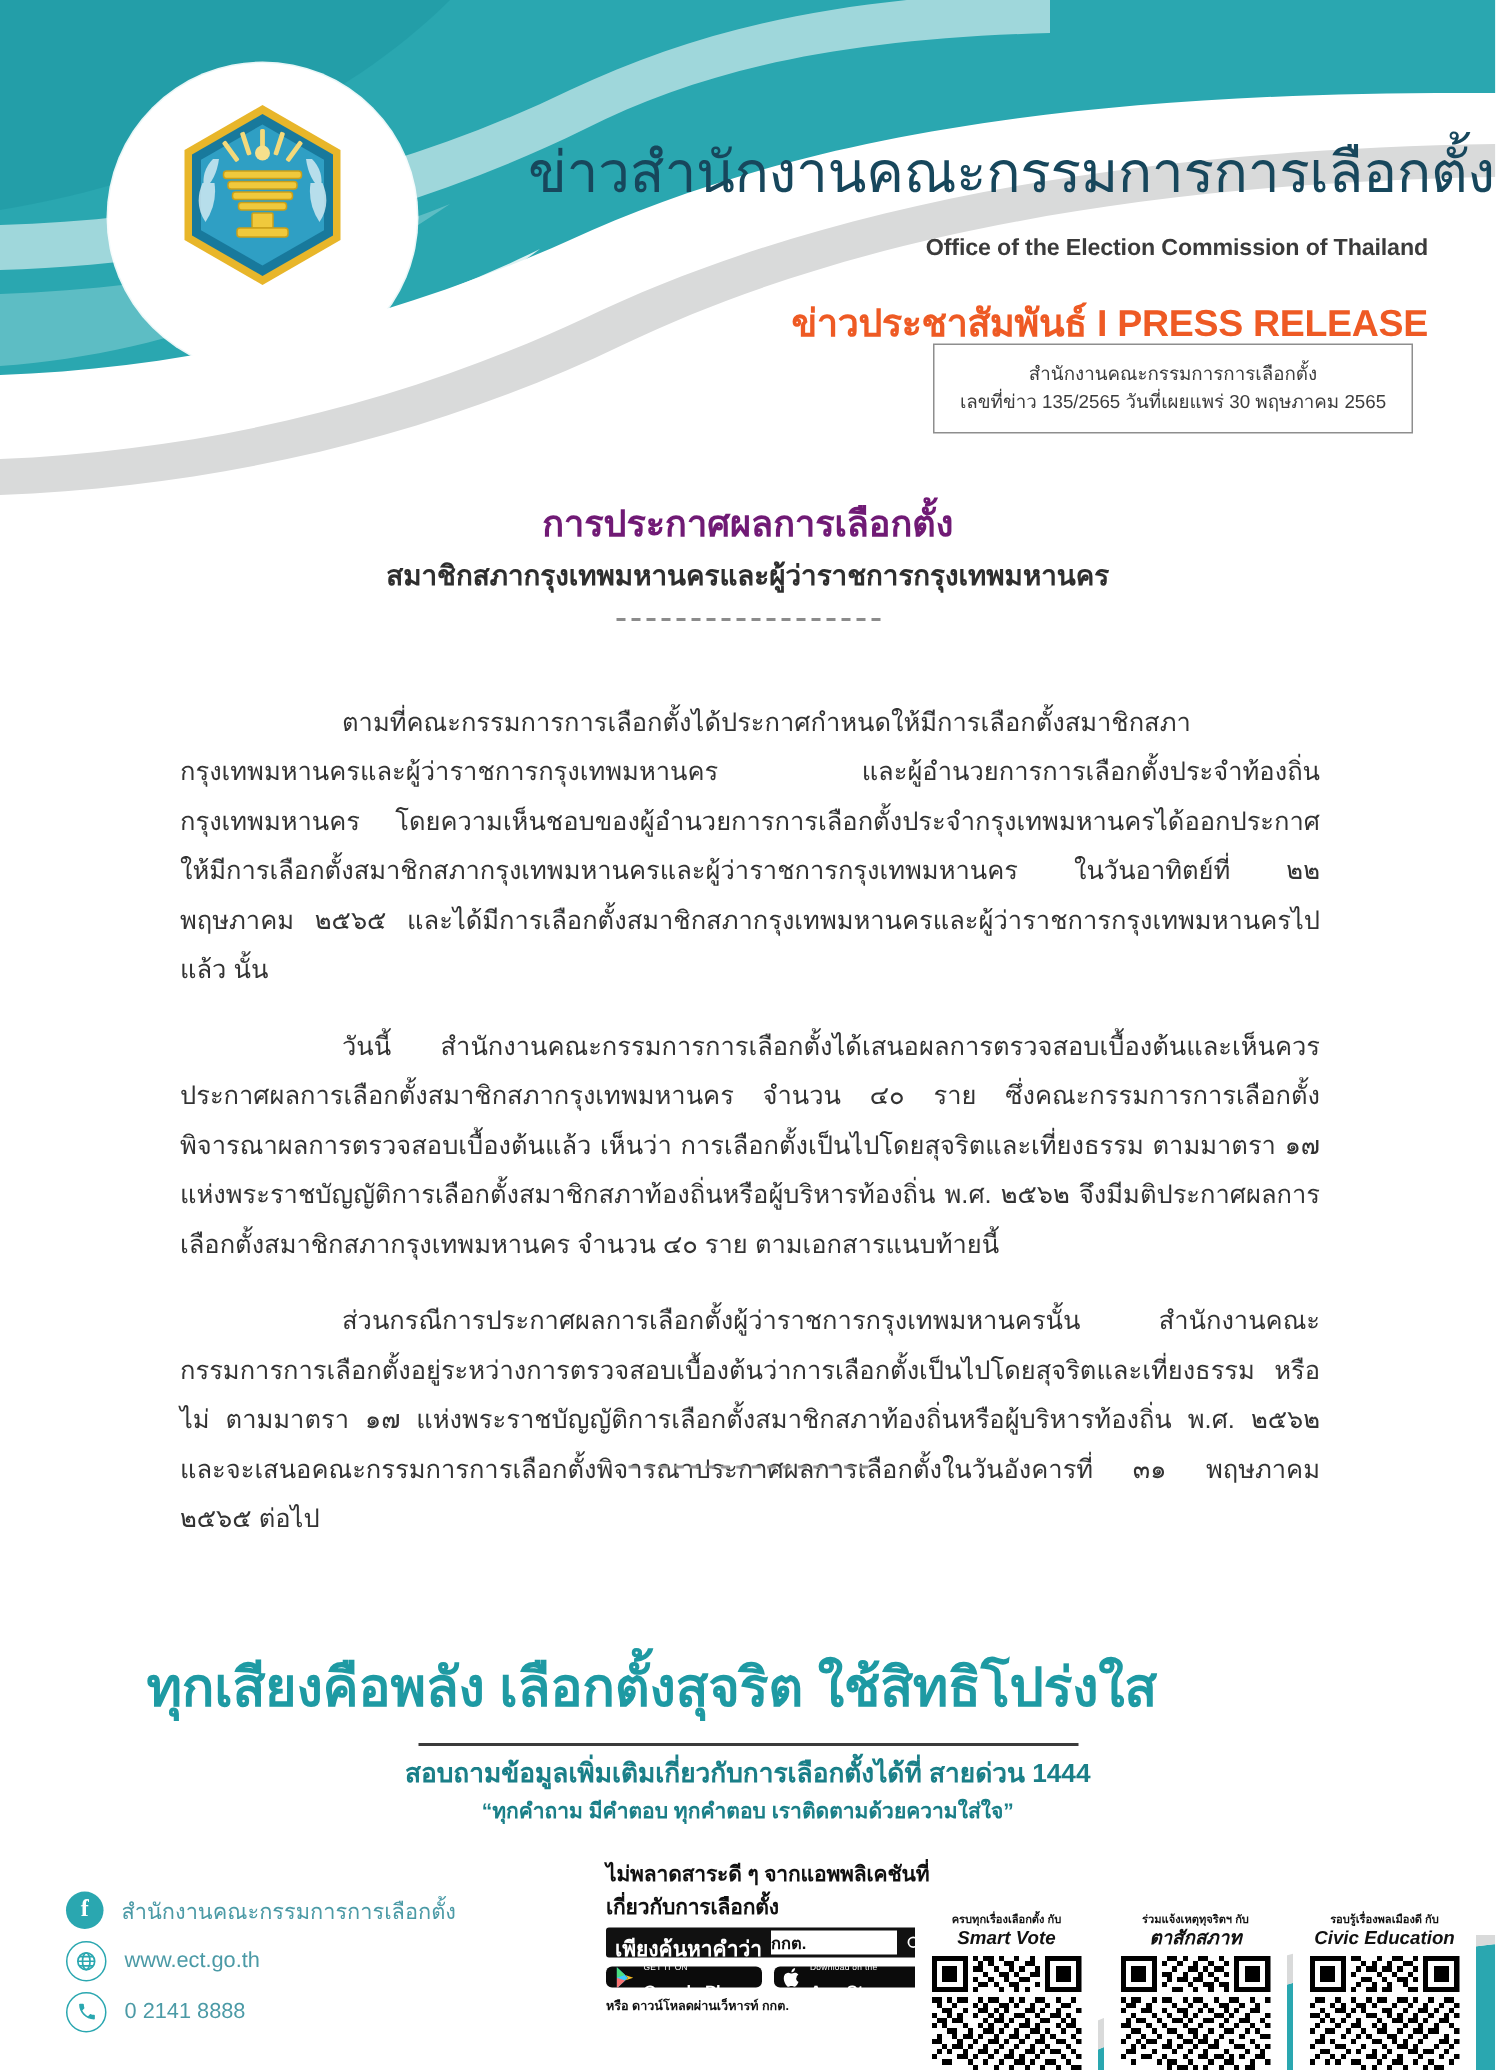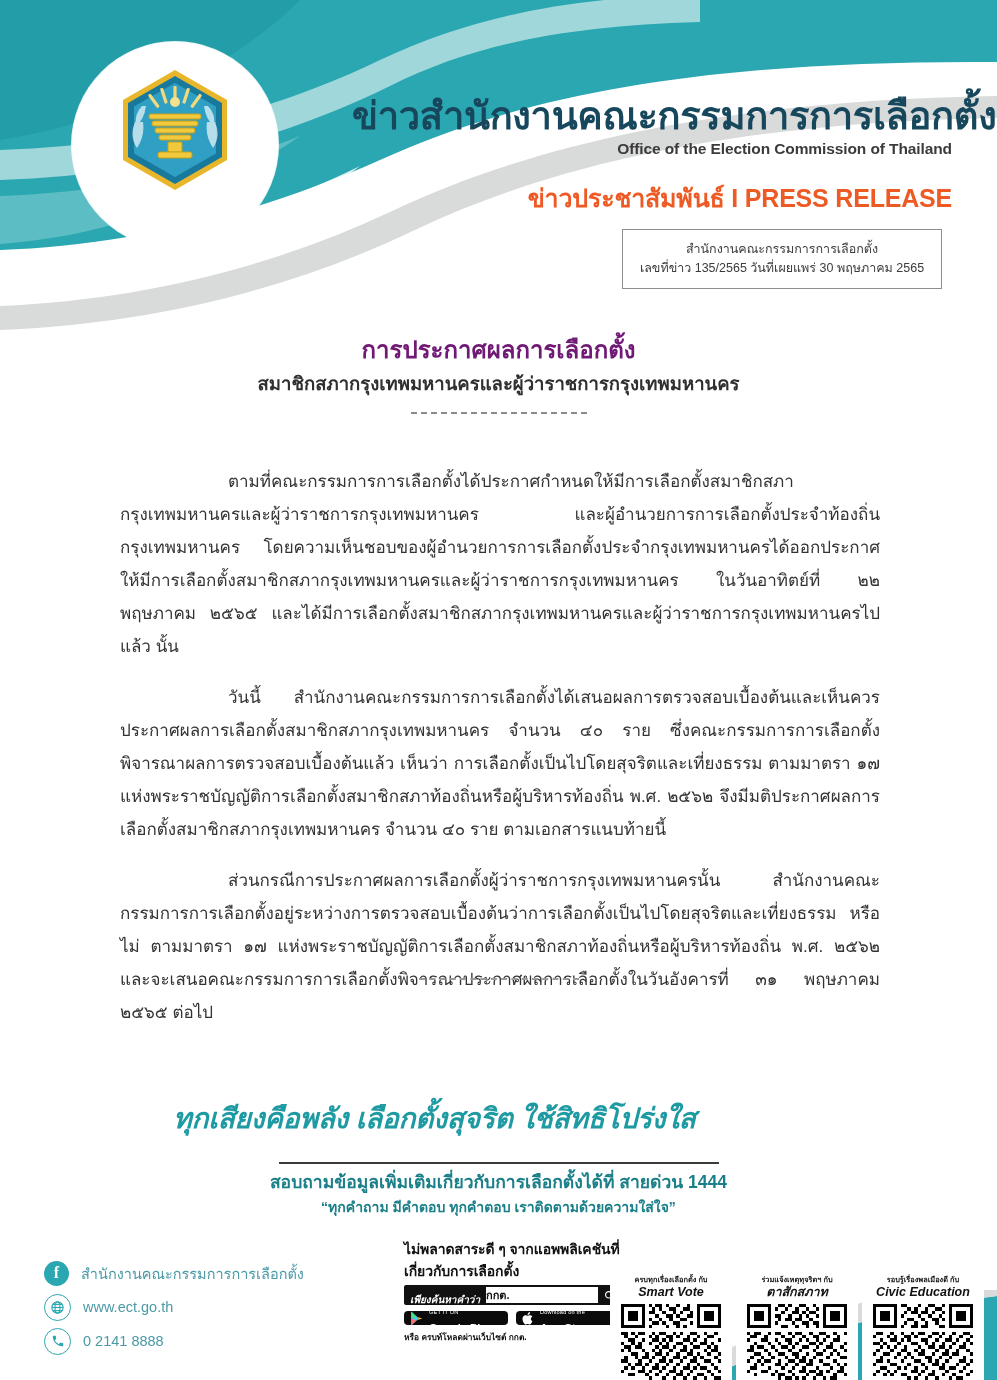--- a/index.html
+++ b/index.html
@@ -18,25 +18,25 @@
     position:absolute;left:72px;top:42px;width:206px;height:206px;border-radius:50%;
     background:#ffffff;box-shadow:0 0 0 1px rgba(255,255,255,.9);
     display:flex;align-items:center;justify-content:center;
   }
   .seal-wrap{position:relative;width:186px;height:186px;}
   .seal-wrap svg{position:absolute;left:0;top:0;}
 
   
   .hdr-text{position:absolute;left:352px;top:96px;width:600px;text-align:right;}
   .hdr-thai{
-    font-size:38px;font-weight:bold;color:#17475c;letter-spacing:-.3px;line-height:1.08;
+    font-size:38px;font-weight:normal;color:#17475c;letter-spacing:-.3px;line-height:1.08;
     white-space:nowrap;
   }
   .hdr-eng{
-    font-size:15.5px;font-weight:bold;color:#3b3b3b;margin-top:3px;letter-spacing:-.1px;
+    font-size:15.5px;font-weight:bold;color:#3b3b3b;margin-top:20px;letter-spacing:-.1px;
   }
   .hdr-press{
     margin-top:20px;font-size:25px;font-weight:bold;color:#ee5a24;letter-spacing:-.2px;
     white-space:nowrap;
   }
 
   .docbox{
     position:absolute;left:622px;top:229px;width:318px;height:58px;
     border:1px solid #8e8e8e;background:#fff;
     display:flex;flex-direction:column;align-items:center;justify-content:center;gap:2px;
@@ -63,23 +63,22 @@
   .mid-dash{
     position:absolute;left:0;top:966px;width:997px;text-align:center;
   }
   .mid-dash span{
     display:inline-block;width:160px;height:0;border-top:2.5px dashed #9a9a9a;
   }
 
   
   .slogan{
     position:absolute;left:0;top:1096px;width:869px;text-align:center;
-    font-size:28px;font-weight:bold;color:#1e9aa3;letter-spacing:-.2px;
+    font-size:36px;font-weight:bold;color:#1e9aa3;letter-spacing:-.2px;
     white-space:nowrap;
-    font-style:italic;
   }
   .slogan-rule{
     position:absolute;left:279px;top:1162px;width:440px;height:0;border-top:2px solid #3b3b3b;
   }
   .hotline{
     position:absolute;left:0;top:1168px;width:997px;text-align:center;
     font-size:17.5px;font-weight:bold;color:#1a7f88;
   }
   .quote{
     position:absolute;left:0;top:1196px;width:997px;text-align:center;
@@ -100,21 +99,21 @@
   .cicon.web{border:1.6px solid #2aa7b0;color:#2aa7b0;}
   .cicon.tel{border:1.6px solid #2aa7b0;color:#2aa7b0;}
   .ctext{font-size:14.5px;color:#4b9aa6;}
 
   
   .apppromo{position:absolute;left:404px;top:1238px;width:216px;}
   .app-lead{font-size:14px;color:#111;font-weight:bold;margin-bottom:3px;letter-spacing:-.1px;}
   .searchbar{
     display:flex;align-items:stretch;height:20px;background:#111;border-radius:2px;overflow:hidden;
   }
-  .sb-label{color:#fff;font-size:10px;font-weight:bold;padding:14px 6px;display:flex;align-items:center;font-style:italic;}
+  .sb-label{color:#fff;font-size:14px;font-weight:bold;padding:14px 6px;display:flex;align-items:center;}
   .sb-input{
     flex:1;background:#fff;margin:2px 0;display:flex;align-items:center;padding:0 0;
     font-size:11px;font-weight:bold;color:#111;
   }
   .sb-go{width:22px;display:flex;align-items:center;justify-content:center;color:#fff;}
   .storebtns{display:flex;gap:8px;margin-top:6px;}
   .storebtn{
     flex:1;height:14px;background:#0b0b0b;border-radius:4px;color:#fff;
     display:flex;align-items:center;gap:5px;padding:0 6px;box-sizing:border-box;
   }
@@ -288,21 +287,21 @@
       <span class="storebtn">
         <svg width="13" height="15" viewBox="0 0 24 26" fill="#fff">
           <path d="M16.5 13.6c0-3 2.4-4.4 2.5-4.5-1.4-2-3.5-2.3-4.2-2.3-1.8-.2-3.5 1-4.4 1-.9 0-2.3-1-3.8-1-1.9 0-3.7 1.1-4.7 2.9-2 3.5-.5 8.7 1.4 11.5.9 1.4 2 2.9 3.5 2.9 1.4-.1 1.9-.9 3.6-.9s2.2.9 3.7.9c1.5 0 2.5-1.4 3.4-2.8 1.1-1.6 1.5-3.2 1.6-3.3-.1 0-3-1.2-3-4.4zM13.7 4.6c.8-1 1.3-2.3 1.2-3.6-1.2.1-2.6.8-3.4 1.8-.7.9-1.4 2.2-1.2 3.5 1.3.1 2.6-.7 3.4-1.7z"></path>
         </svg>
         <span>
           <span class="sb-sub">Download on the</span><br>
           <span class="sb-main">App Store</span>
         </span>
       </span>
     </div>
-    <div class="dl-note">หรือ ครบท์โหลดผ่านเว็บไซต์ กกต.</div>
+    <div class="dl-note">หรือ ดาวน์โหลดผ่านเว็หารท์ กกต.</div>
 
   </div>
 
   <div class="qrrow">
 
     <div class="qrcell">
       <div class="qr-lead">ครบทุกเรื่องเลือกตั้ง กับ</div>
       <div class="qr-name">Smart Vote</div>
       <svg class="qrimg" viewBox="0 0 29 29" shape-rendering="crispEdges">
         <rect width="29" height="29" fill="#fff"></rect>

